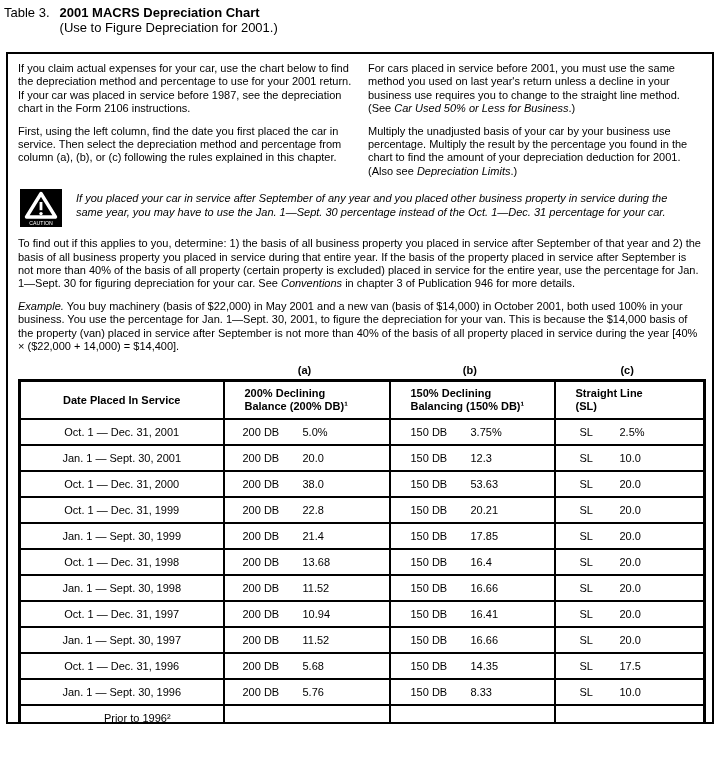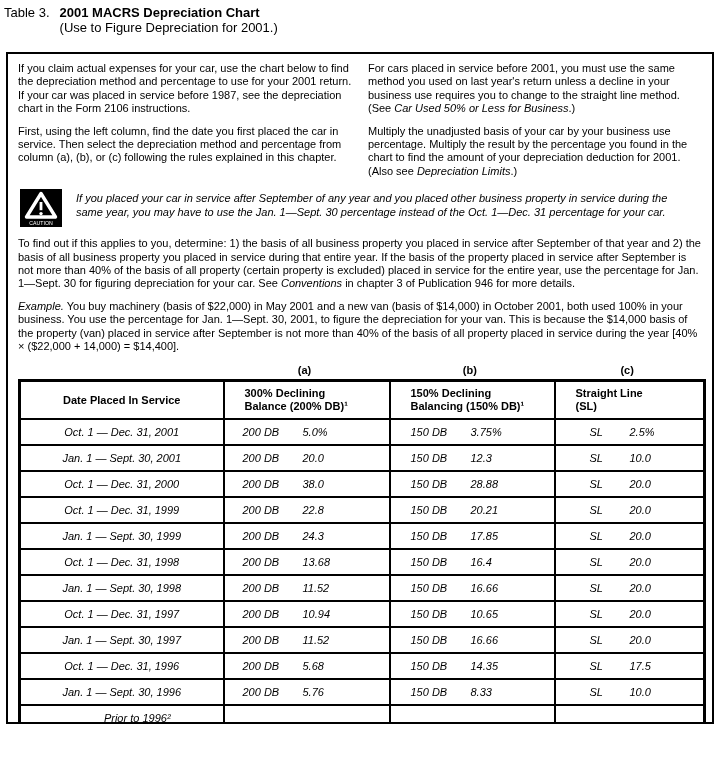--- a/index.html
+++ b/index.html
@@ -38,27 +38,27 @@
   
   table.macrs{
     border-collapse:collapse;table-layout:fixed;width:685px;
     margin-top:2px;border:3px solid #000;
   }
   table.macrs th,table.macrs td{border:2px solid #000;vertical-align:middle;}
   table.macrs th{font-size:11px;font-weight:bold;height:34px;}
   th.h-date{text-align:center;}
   th.h-col{text-align:left;padding-left:20px;}
   th .hl{display:block;line-height:13px;}
-  table.macrs td{height:22px;font-size:11px;font-style:italic;}
+  table.macrs td{height:22px;font-size:11px;}
   td.date{text-align:center;}
   tr:last-child td.date{text-align:center;padding-left:32px;}
   .cf{display:flex;align-items:center;}
   td.ca .m{margin-left:17px;width:60px;}
   td.cb .m{margin-left:19px;width:60px;}
-  td.cc .m{margin-left:33px;width:40px;}
+  td.cc .m{margin-left:23px;width:40px;}
   
   .footnotes{margin-top:7px;font-size:9.5px;line-height:11.5px;}
   .footnotes p{margin:0 0 6px 0;}
 </style>
 </head>
 <body>
 
 <div class="title-row">
   <span class="title-label">Table 3.</span>
   <span>
@@ -105,21 +105,21 @@
     <colgroup>
       <col style="width:204px">
         <col style="width:166px">
         <col style="width:165px">
         <col style="width:150px">
     </colgroup>
     <thead>
       <tr>
         <th class="h-date">Date Placed In Service</th>
         <th class="h-col">
-          <span class="hl">300% Declining</span>
+          <span class="hl">200% Declining</span>
           <span class="hl">Balance (200% DB)¹</span>
         </th>
         <th class="h-col">
           <span class="hl">150% Declining</span>
           <span class="hl">Balancing (150% DB)¹</span>
         </th>
         <th class="h-col">
           <span class="hl">Straight Line</span>
           <span class="hl">(SL)</span>
         </th>
@@ -172,21 +172,21 @@
       <td class="date">Oct. 1 — Dec. 31, 2000</td>
       <td class="ca">
         <div class="cf">
           <span class="m">200 DB</span>
           <span class="v">38.0</span>
         </div>
       </td>
       <td class="cb">
         <div class="cf">
           <span class="m">150 DB</span>
-          <span class="v">28.88</span>
+          <span class="v">53.63</span>
         </div>
       </td>
       <td class="cc">
         <div class="cf">
           <span class="m">SL</span>
           <span class="v">20.0</span>
         </div>
       </td>
     </tr>
         <tr>
@@ -208,21 +208,21 @@
           <span class="m">SL</span>
           <span class="v">20.0</span>
         </div>
       </td>
     </tr>
         <tr>
       <td class="date">Jan. 1 — Sept. 30, 1999</td>
       <td class="ca">
         <div class="cf">
           <span class="m">200 DB</span>
-          <span class="v">24.3</span>
+          <span class="v">21.4</span>
         </div>
       </td>
       <td class="cb">
         <div class="cf">
           <span class="m">150 DB</span>
           <span class="v">17.85</span>
         </div>
       </td>
       <td class="cc">
         <div class="cf">
@@ -277,21 +277,21 @@
       <td class="date">Oct. 1 — Dec. 31, 1997</td>
       <td class="ca">
         <div class="cf">
           <span class="m">200 DB</span>
           <span class="v">10.94</span>
         </div>
       </td>
       <td class="cb">
         <div class="cf">
           <span class="m">150 DB</span>
-          <span class="v">10.65</span>
+          <span class="v">16.41</span>
         </div>
       </td>
       <td class="cc">
         <div class="cf">
           <span class="m">SL</span>
           <span class="v">20.0</span>
         </div>
       </td>
     </tr>
         <tr>

